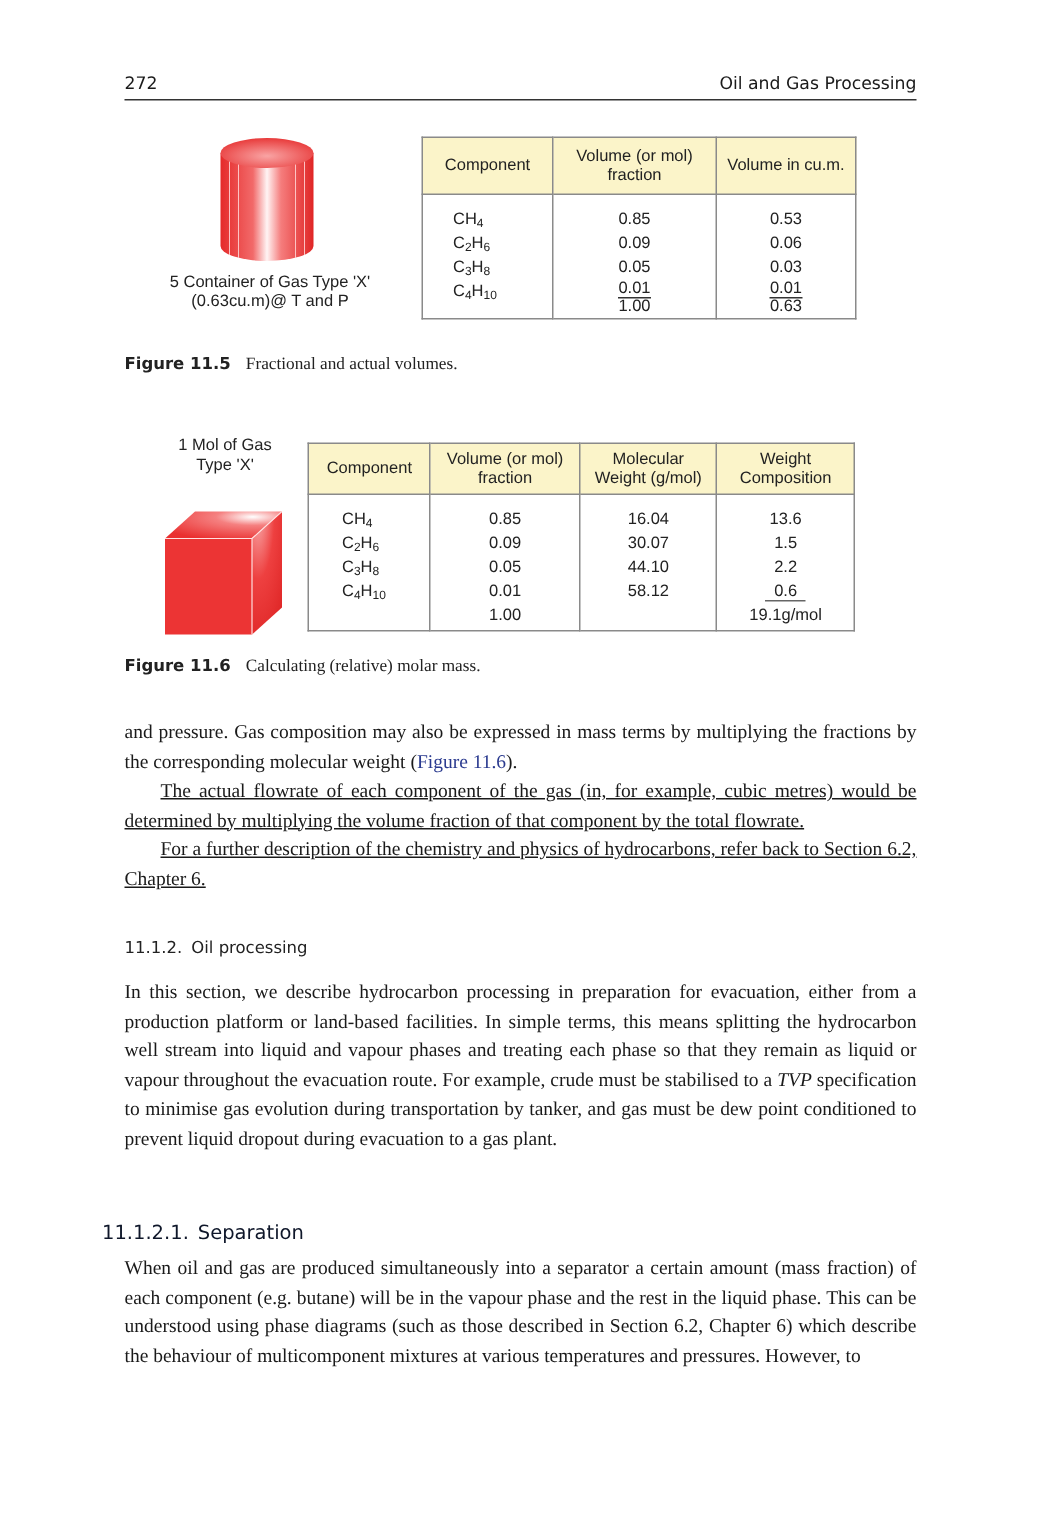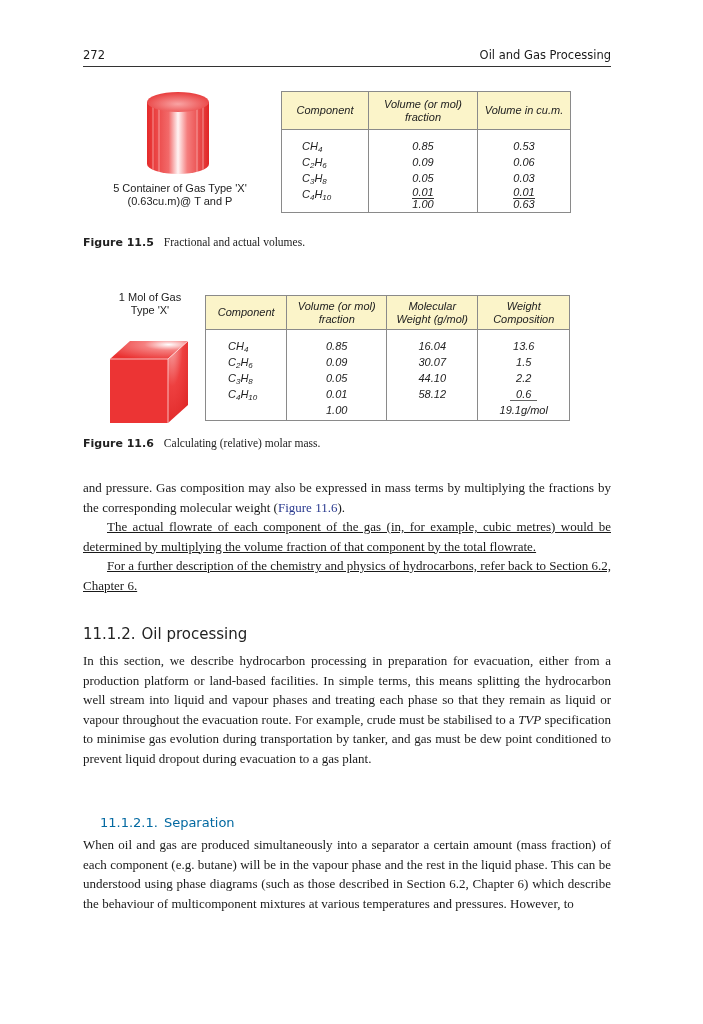--- a/index.html
+++ b/index.html
@@ -6,41 +6,41 @@
   body { width: 703px; height: 1024px; position: relative; overflow: hidden; color: #1a1a1a; }
   .abs { position: absolute; }
 
   
   .run-head { left: 83px; top: 46px; width: 528px; height: 20px; border-bottom: 1px solid #333; font-family: "DejaVu Sans", sans-serif; font-size: 11.5px; }
   .run-head .pg { position: absolute; left: 0; top: 2px; }
   .run-head .title { position: absolute; right: 0; top: 2px; }
 
   
   .fig-label { font-family: "Liberation Sans", sans-serif; font-size: 11px; color: #222; text-align: center; line-height: 13px; }
-  table.ft { border-collapse: collapse; font-family: "Liberation Sans", sans-serif; font-size: 11px; color: #222; font-style: italic; }
+  table.ft { border-collapse: collapse; font-family: "Liberation Sans", sans-serif; font-size: 11px; color: #222; }
   table.ft th { background: #fbf4c9; font-weight: normal; border: 1px solid #8a8a8a; padding: 0 4px; line-height: 13px; text-align: center; }
   table.ft td { border-left: 1px solid #8a8a8a; border-right: 1px solid #8a8a8a; padding: 0 4px; line-height: 16px; text-align: center; }
   table.ft tr.first td { padding-top: 8px; }
   table.ft tr.last td { border-bottom: 1px solid #8a8a8a; padding-bottom: 2px; }
   table.ft td.comp { text-align: left; padding-left: 36px; }
   table.ft sub { font-size: 8px; vertical-align: -2px; line-height: 0; }
   .ul { border-bottom: 1px solid #333; display: inline-block; line-height: 12px; }
   .tot { display: block; line-height: 11px; }
 
   .caption { font-family: "Liberation Serif", serif; font-size: 11.5px; color: #222; }
   .caption .num { font-family: "DejaVu Sans", sans-serif; font-weight: bold; font-size: 11px; margin-right: 10px; }
 
   
   .body { left: 83px; width: 528px; font-family: "Liberation Serif", serif; font-size: 13px; line-height: 19.5px; color: #1a1a1a; text-align: justify; }
   .body p { margin: 0; }
   .body p.ind { text-indent: 24px; text-decoration: underline; }
   .body .link { color: #2a3a8f; }
   .body i { font-style: italic; }
-  .h2 { left: 83px; font-family: "DejaVu Sans", sans-serif; font-size: 15px; color: #222; }
-  .h3 { left: 100px; font-family: "DejaVu Sans", sans-serif; font-size: 13px; color: #0369a1; }
+  .h2 { left: 83px; font-family: "DejaVu Sans", sans-serif; font-size: 11px; color: #222; }
+  .h3 { left: 68px; font-family: "DejaVu Sans", sans-serif; font-size: 13px; color: #0f172a; }
   .h2 .n, .h3 .n { margin-right: 6px; }
 </style>
 </head>
 <body>
 
 <div class="abs run-head">
   <span class="pg">272</span>
   <span class="title">Oil and Gas Processing</span>
 </div>
 

